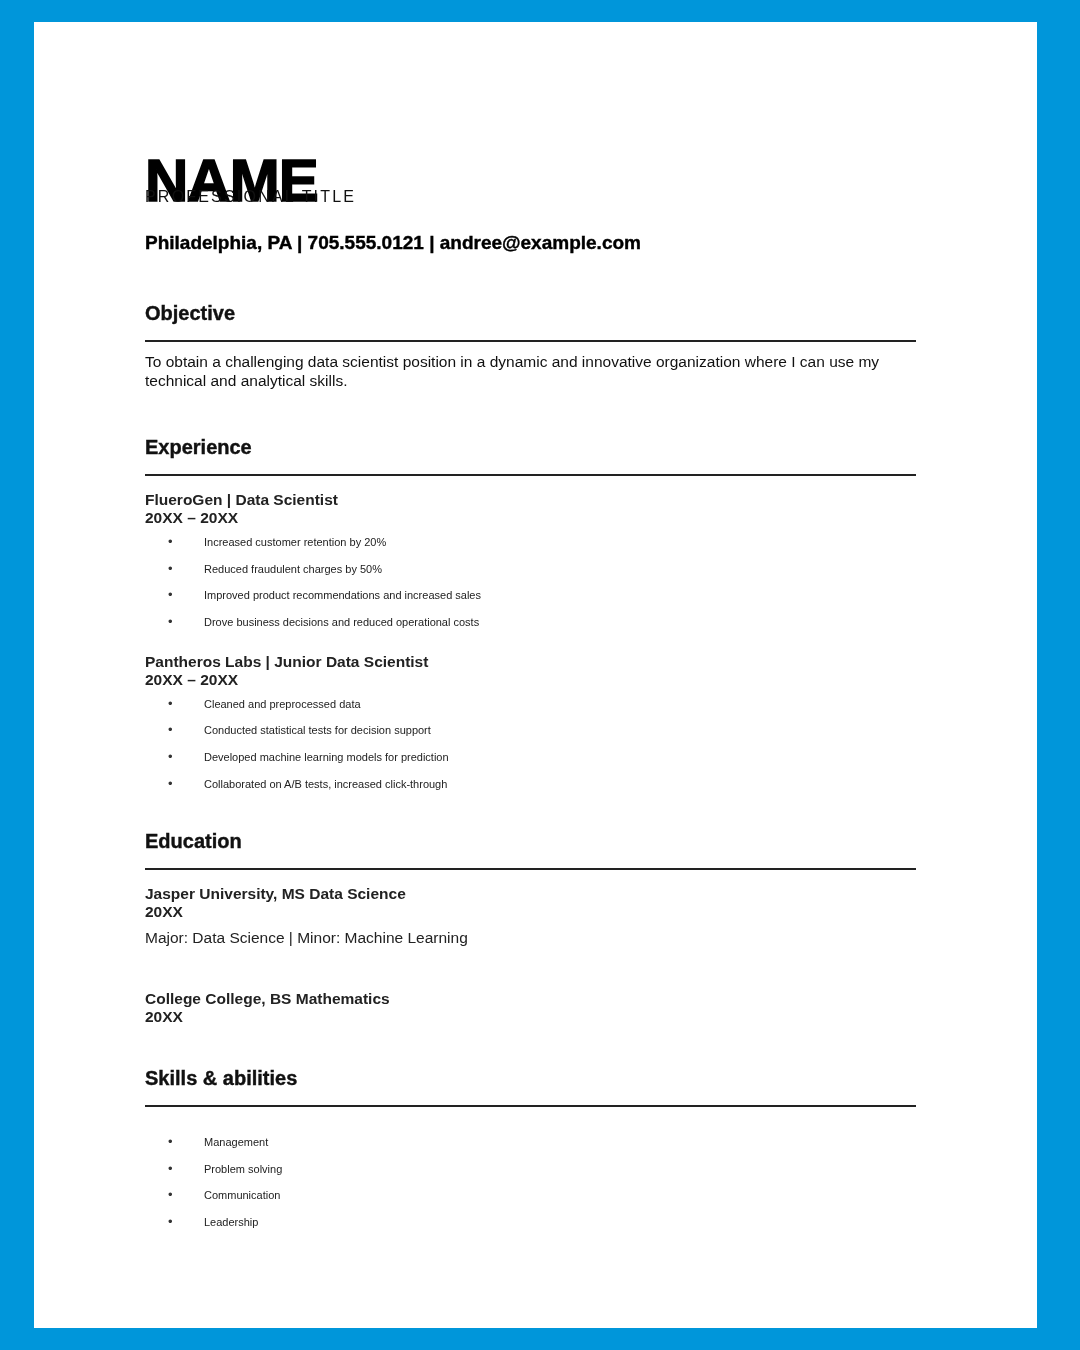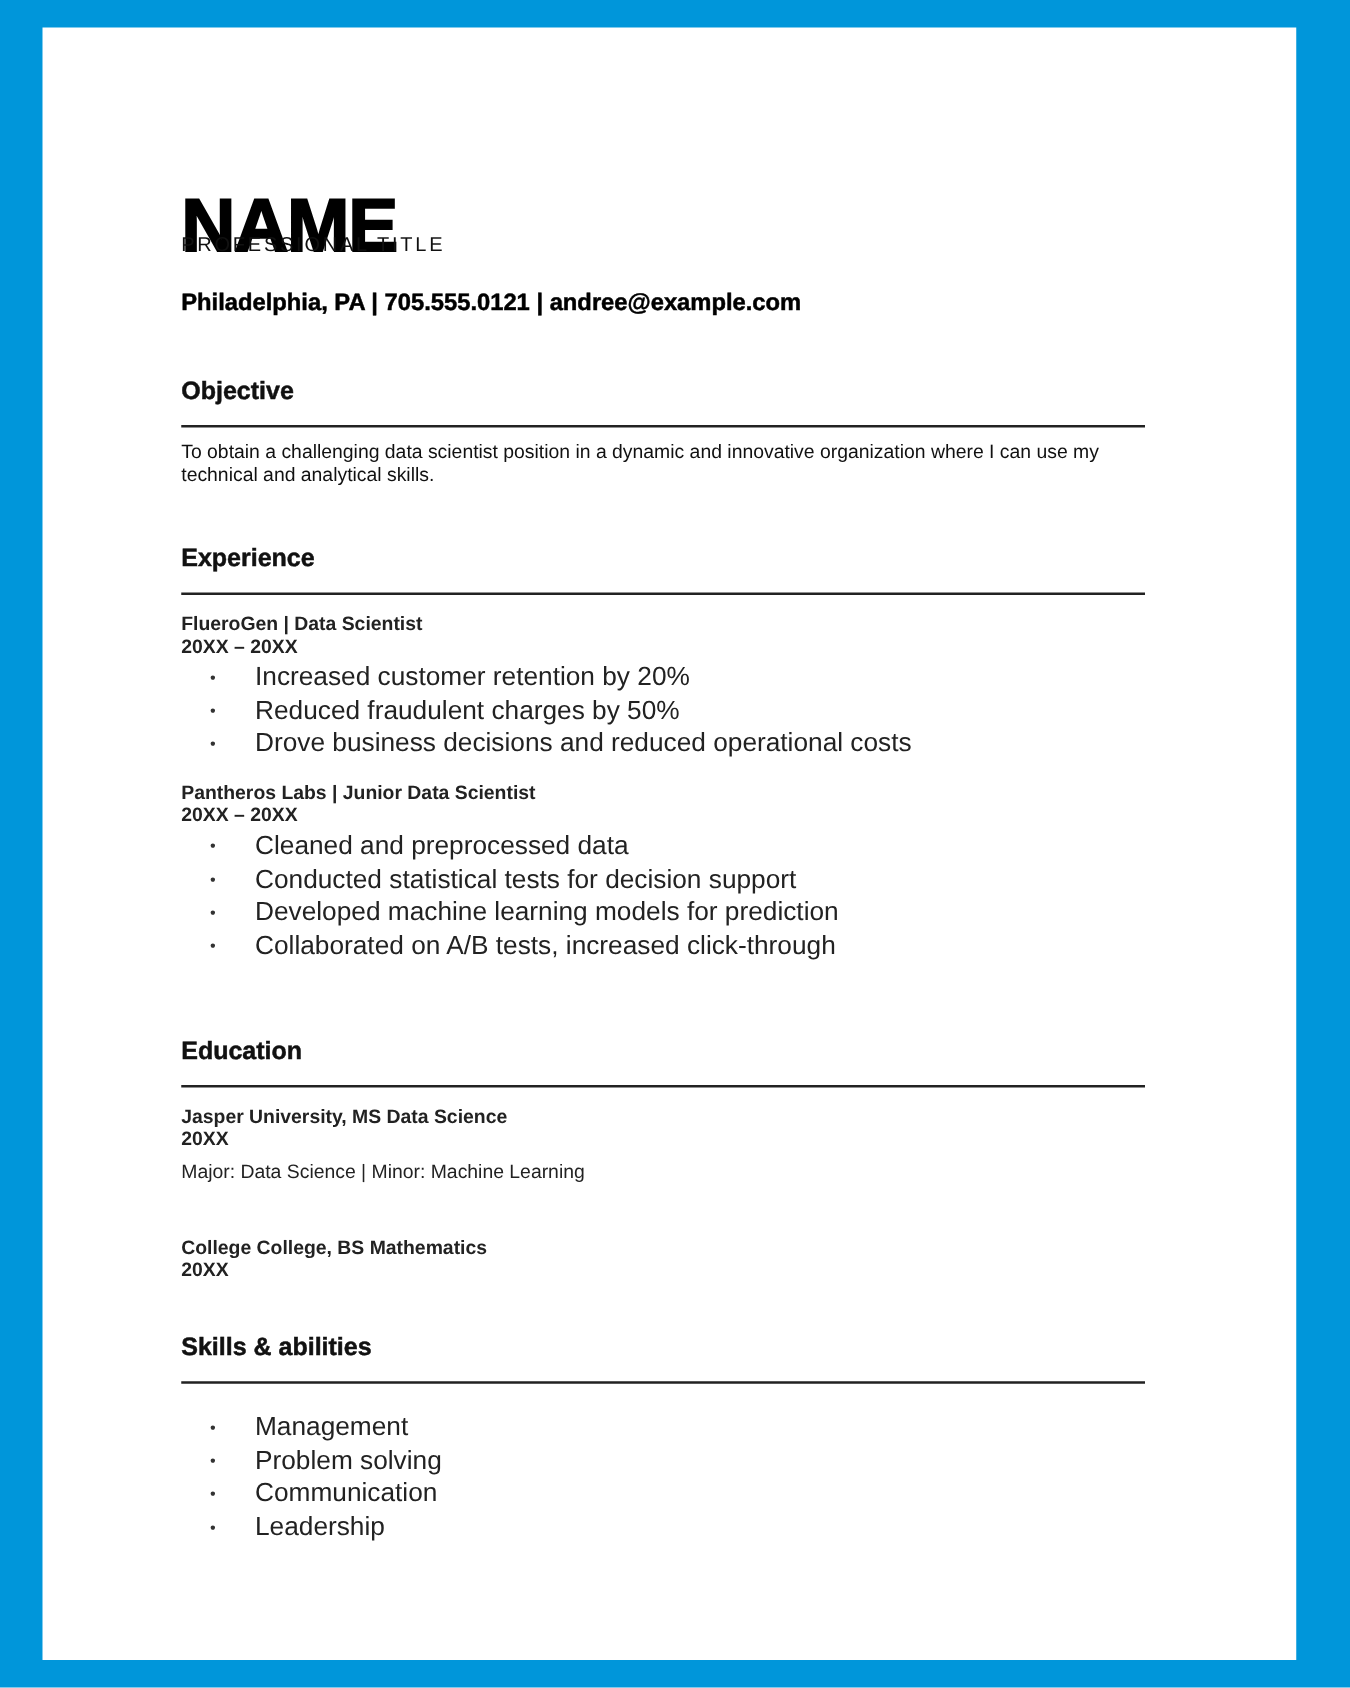--- a/index.html
+++ b/index.html
@@ -11,21 +11,21 @@
           color:#000; -webkit-text-stroke:1.6px #000; line-height:1;margin-top:43px; }
   .title { position:absolute; top:166px; left:0; font-size:16px; letter-spacing:2.2px; color:#111; }
   .contact { position:absolute; top:210px; left:0; font-size:19px; font-weight:bold; color:#000;
              -webkit-text-stroke:0.4px #000; }
   .section { position:absolute; left:0; width:771px; }
   .section-title { font-size:20px; font-weight:bold; color:#111; -webkit-text-stroke:0.4px #111; }
   .rule { height:2px; background:#222; margin-top:16px; }
   .para { font-size:15.5px; line-height:19px; margin-top:10px; color:#111; }
   .row { display:flex; justify-content:space-between; font-size:15.5px; font-weight:bold; color:#222;flex-direction:column; }
   .bullets { list-style:none; margin:0; padding:0; }
-  .bullets li { position:relative; padding-left:59px; font-size:21px; color:#222; height:26.7px; line-height:26.7px; }
+  .bullets li { position:relative; padding-left:59px; font-size:11px; color:#222; height:26.7px; line-height:26.7px; }
   .bullets li::before { content:"•"; position:absolute; left:23px; top:0; font-size:13px; color:#333; }
   .sub { font-size:15.5px; color:#222; margin-top:8px; }
 </style>
 </head>
 <body>
 
 <div class="page">
   <div class="content">
 
     <div class="name">NAME</div>
@@ -43,20 +43,21 @@
       <div class="rule" style="margin-top:15px;"></div>
 
       <div style="margin-top:15px;">
         <div class="row">
           <span>FlueroGen | Data Scientist</span>
           <span>20XX – 20XX</span>
         </div>
         <ul class="bullets" style="margin-top:2px;">
           <li>Increased customer retention by 20%</li>
           <li>Reduced fraudulent charges by 50%</li>
+          <li>Improved product recommendations and increased sales</li>
           <li>Drove business decisions and reduced operational costs</li>
         </ul>
       </div>
 
       <div style="margin-top:17px;">
         <div class="row">
           <span>Pantheros Labs | Junior Data Scientist</span>
           <span>20XX – 20XX</span>
         </div>
         <ul class="bullets" style="margin-top:2px;">

